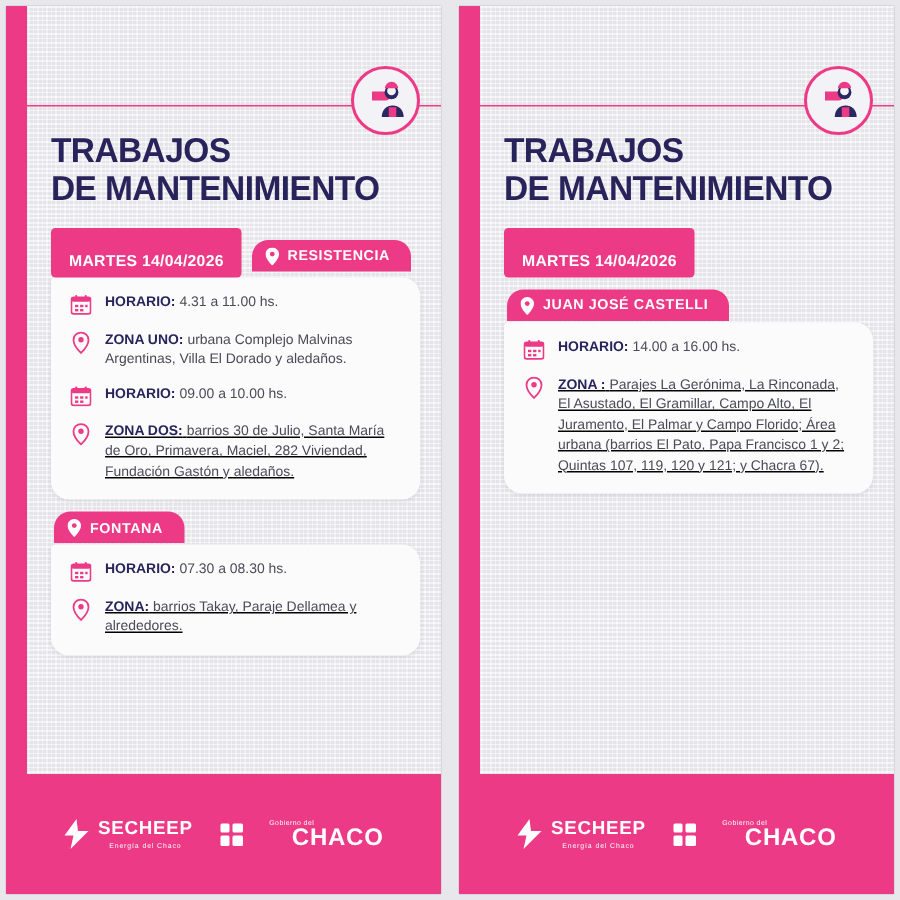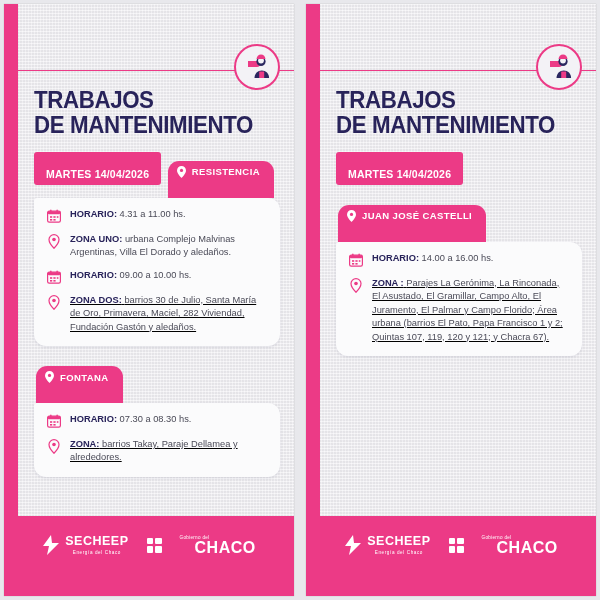--- a/index.html
+++ b/index.html
@@ -73,23 +73,23 @@
     font-weight: 700;
     letter-spacing: 0.2px;
     padding: 16px 12px 5px 12px;
     border-radius: 3px;
   }
 
   .loc-tab {
     display: inline-flex; align-items: center; gap: 6px;
     background: #ec3a86; color: #fff;
     font-size: 9.5px; font-weight: 700; letter-spacing: 0.4px;
-    padding: 5px 14px 20px 9px;
+    padding: 5px 14px 4px 9px;
     border-radius: 11px 11px 0 0;
-    margin-top: 20px;
+    margin-top: 8px;
     margin-left: 2px;
     text-transform: uppercase;
   }
   .loc-tab .pin { width: 9px; height: 12px; }
 
   .panel {
     background: #fbfbfc;
     border-radius: 3px 12px 12px 12px;
     padding: 10px 12px 12px 12px;
     box-shadow: 0 1px 3px rgba(40,35,90,0.10);
@@ -109,21 +109,21 @@
     padding-top: 1px;
   }
   .row .txt {
     font-size: 9.3px;
     line-height: 1.45;
     color: #4a4a57;
   }
   .row .txt b { color: #28235a; font-weight: 700; }
 
   .footer-logos {
-    position: absolute; left: 0; right: 0; bottom: 11px; height: 80px;
+    position: absolute; left: 0; right: 0; bottom: 0; height: 80px;
     z-index: 5;
     display: flex; align-items: center; justify-content: center; gap: 18px;
   }
   .sech { display: flex; align-items: center; gap: 5px; }
   .sech .word {
     color: #fff; font-weight: 700; font-size: 12.5px; letter-spacing: 0.5px;
     line-height: 1;
   }
   .sech .sub {
     color: #fff; font-size: 4.6px; letter-spacing: 0.6px; margin-top: 2px;

